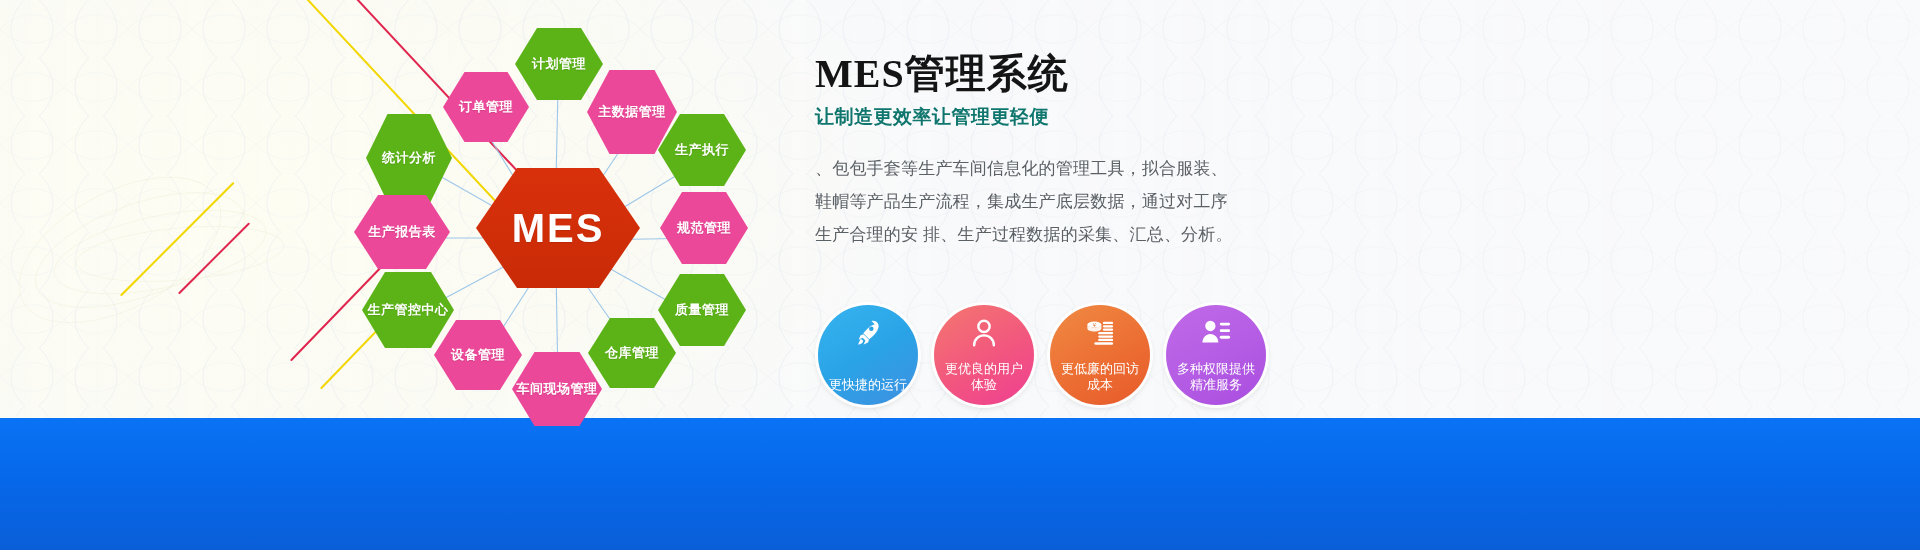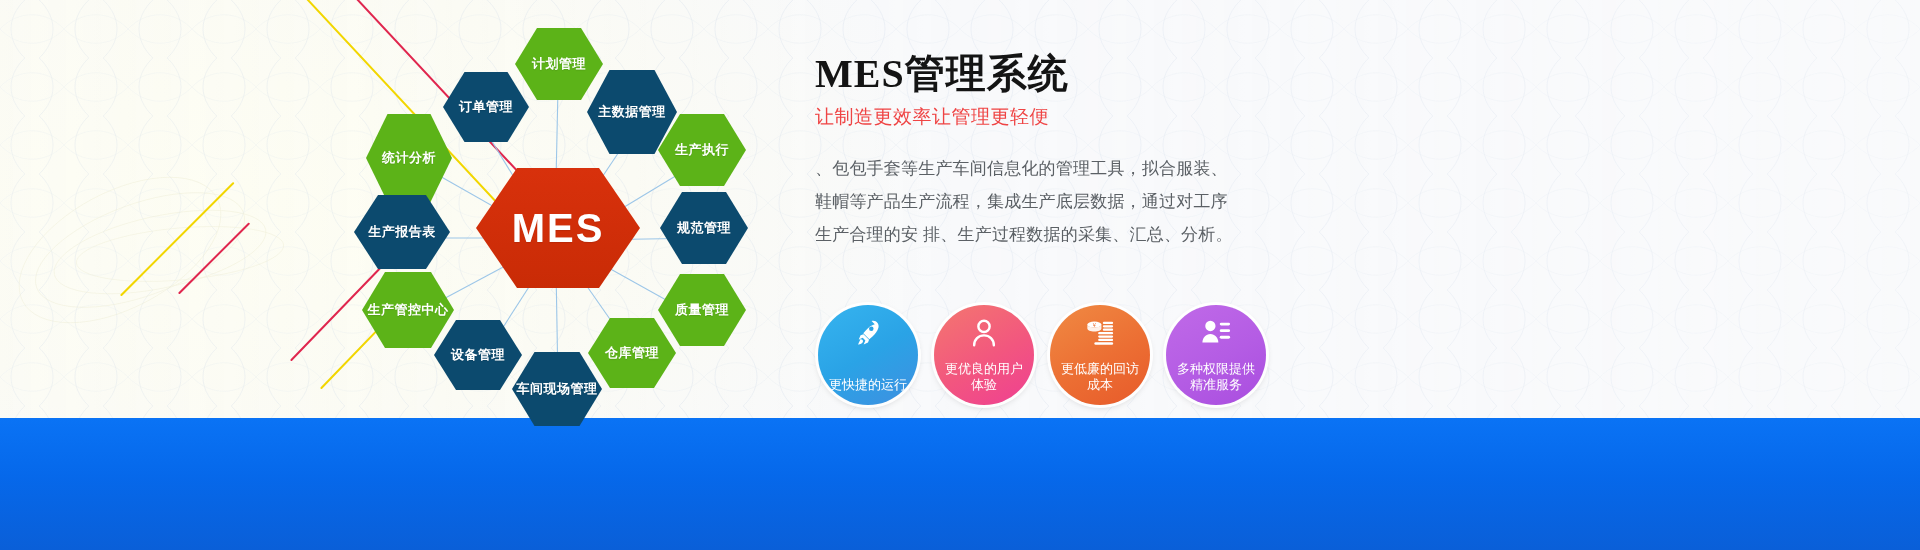--- a/index.html
+++ b/index.html
@@ -29,35 +29,35 @@
 
   .hex{
     position:absolute;
     display:flex;align-items:center;justify-content:center;
     text-align:center;color:#ffffff;
     clip-path:polygon(25% 0%,75% 0%,100% 50%,75% 100%,25% 100%,0% 50%);
     font-weight:600;letter-spacing:.5px;line-height:1.15;
   }
   .hex span{display:block;padding:0 4px;text-shadow:0 1px 1px rgba(0,0,0,.10);}
   .hex.green{background:#5cb318;}
-  .hex.blue{background:#0c4a6e;}
+  .hex.blue{background:#ec4899;}
   .hex.center{
     background:linear-gradient(180deg,#d8310c 0%,#c92b06 100%);
     color:#fff;font-weight:700;letter-spacing:2px;
   }
 
   
   .right{position:absolute;left:815px;top:52px;width:520px;}
   .title{
     font-family:"Liberation Serif","DejaVu Serif",serif;
     font-size:40px;font-weight:700;color:#141414;letter-spacing:1px;
     margin:0 0 4px 0;line-height:1.1;
   }
   .subtitle{
-    font-size:19px;color:#ef4444;font-weight:400;letter-spacing:.5px;
+    font-size:19px;color:#0f766e;font-weight:700;letter-spacing:.5px;
     margin:8px 0 22px 0;
   }
   .para{font-size:17px;color:#5b6065;line-height:1.95;letter-spacing:.2px;}
   .para div{white-space:nowrap;}
 
   
   .badges{position:absolute;left:818px;top:305px;display:flex;gap:16px;}
   .badge{
     width:100px;height:100px;border-radius:50%;
     display:flex;flex-direction:column;align-items:center;justify-content:flex-end;

